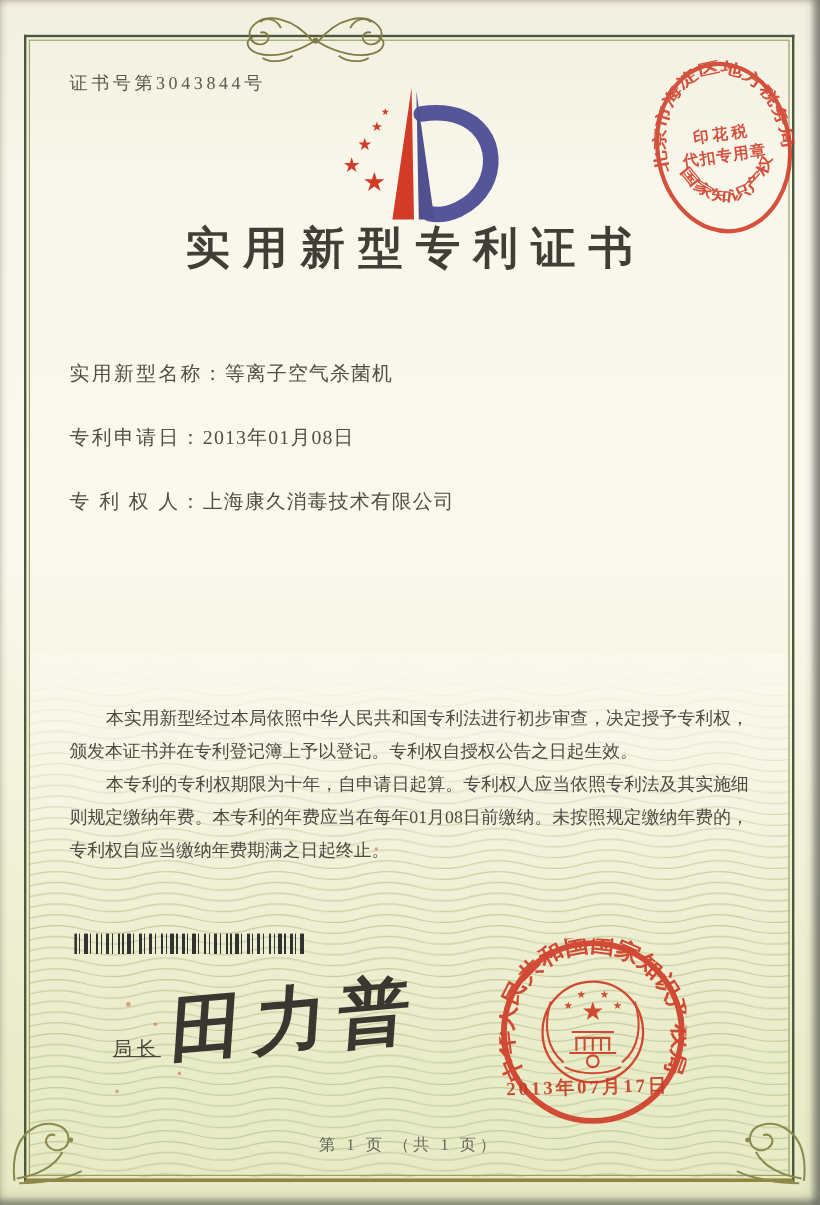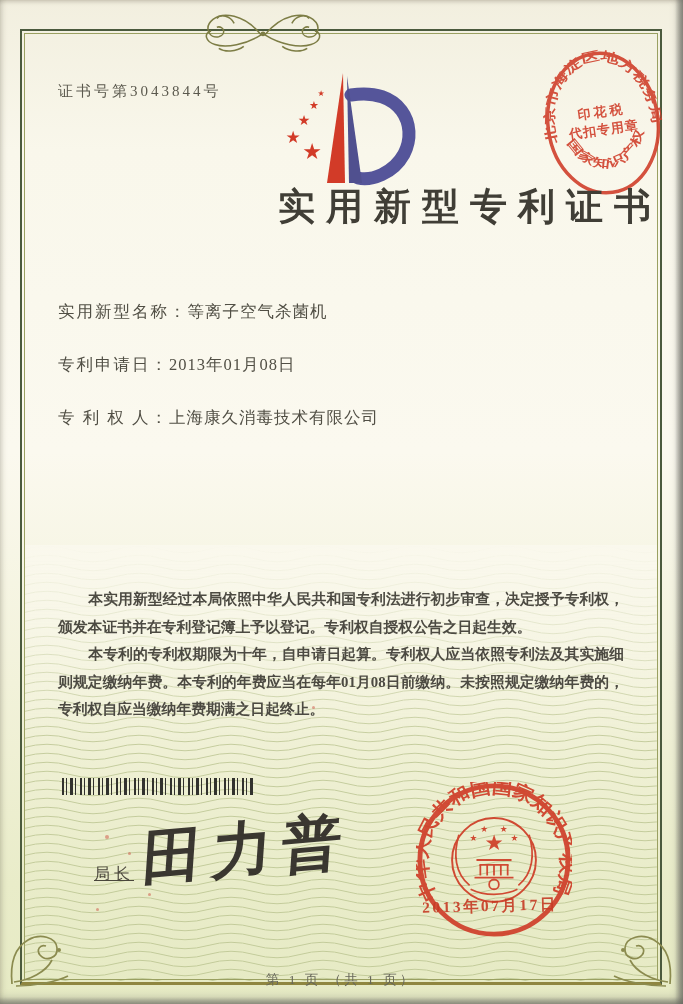--- a/index.html
+++ b/index.html
@@ -15,36 +15,36 @@
   .abs{position:absolute;}
   
   #frame-outer{left:20px;top:29px;width:642px;height:956px;border:2px solid #4b5a3d;border-bottom:3px solid #8f8640;box-sizing:border-box;}
   #frame-inner{position:absolute;left:2px;top:2px;right:2px;bottom:2px;border:1px solid #9aa061;}
   
   #waves{left:24px;top:545px;width:634px;height:436px;opacity:.75;}
   
   #edge-right{right:0;top:0;bottom:0;width:8px;background:linear-gradient(90deg,rgba(108,108,100,0),rgba(98,98,92,.5));}
   #edge-bottom{left:0;right:0;bottom:0;height:7px;background:linear-gradient(180deg,rgba(108,108,100,0),rgba(98,98,92,.45));}
   
-  #cert-number{left:58px;top:82px;font-size:15px;letter-spacing:3px;color:#5b594e;}
+  #cert-number{left:58px;top:60px;font-size:15px;letter-spacing:3px;color:#5b594e;}
   #logo{left:265px;top:68px;width:165px;height:120px;}
   #tax-stamp{left:543px;top:47px;width:120px;height:152px;transform:rotate(-8deg);opacity:.9;}
-  #page-title{left:20px;width:642px;top:182px;text-align:right;font-size:37px;font-weight:700;letter-spacing:11px;text-indent:11px;color:#403e36;}
+  #page-title{left:20px;width:642px;top:182px;text-align:center;font-size:37px;font-weight:700;letter-spacing:11px;text-indent:11px;color:#403e36;}
   #fields{left:58px;top:300px;display:flex;flex-direction:column;gap:30px;font-size:16.5px;line-height:23px;color:#514f45;}
   .field-label{letter-spacing:2px;}
   .field-value{letter-spacing:1px;}
   #paragraphs{left:58px;top:586px;width:566px;font-size:14.8px;line-height:27.5px;color:#4c4a42;text-align:justify;}
-  #paragraphs p{margin:0;text-indent:2.05em;font-weight:bold;}
+  #paragraphs p{margin:0;text-indent:2.05em;}
   #barcode{left:62px;top:778px;width:192px;height:17px;
     background:repeating-linear-gradient(90deg,#32322e 0 2px,transparent 2px 4px,#32322e 4px 5px,transparent 5px 8px,#32322e 8px 11px,transparent 11px 13px,#32322e 13px 14px,transparent 14px 18px);}
   #signer-title{left:94px;top:864px;font-size:16px;letter-spacing:4px;color:#4a463c;text-decoration:underline;}
   #signer-name{left:142px;top:810px;font-size:60px;font-weight:700;letter-spacing:10px;color:#2c2824;transform:rotate(-5deg) skewX(-9deg);opacity:.92;}
   #office-seal{left:416px;top:782px;width:156px;height:156px;opacity:.93;}
   #seal-date{left:422px;top:896px;font-size:15.5px;font-weight:600;letter-spacing:2.5px;color:#c63b24;transform:rotate(-1.5deg);opacity:.9;}
-  #page-footer{left:20px;width:642px;top:971px;text-align:center;font-size:13.5px;letter-spacing:3px;color:#68685a;}
+  #page-footer{left:20px;width:642px;top:945px;text-align:center;font-size:13.5px;letter-spacing:3px;color:#68685a;}
   .speck{border-radius:50%;background:rgba(201,62,50,.45);}
   .orn{color:#7d7d45;}
 </style>
 </head>
 <body>
 
 <div id="page">
 
   <svg id="waves" class="abs" viewBox="0 0 634 436" preserveAspectRatio="none">
     <defs>

